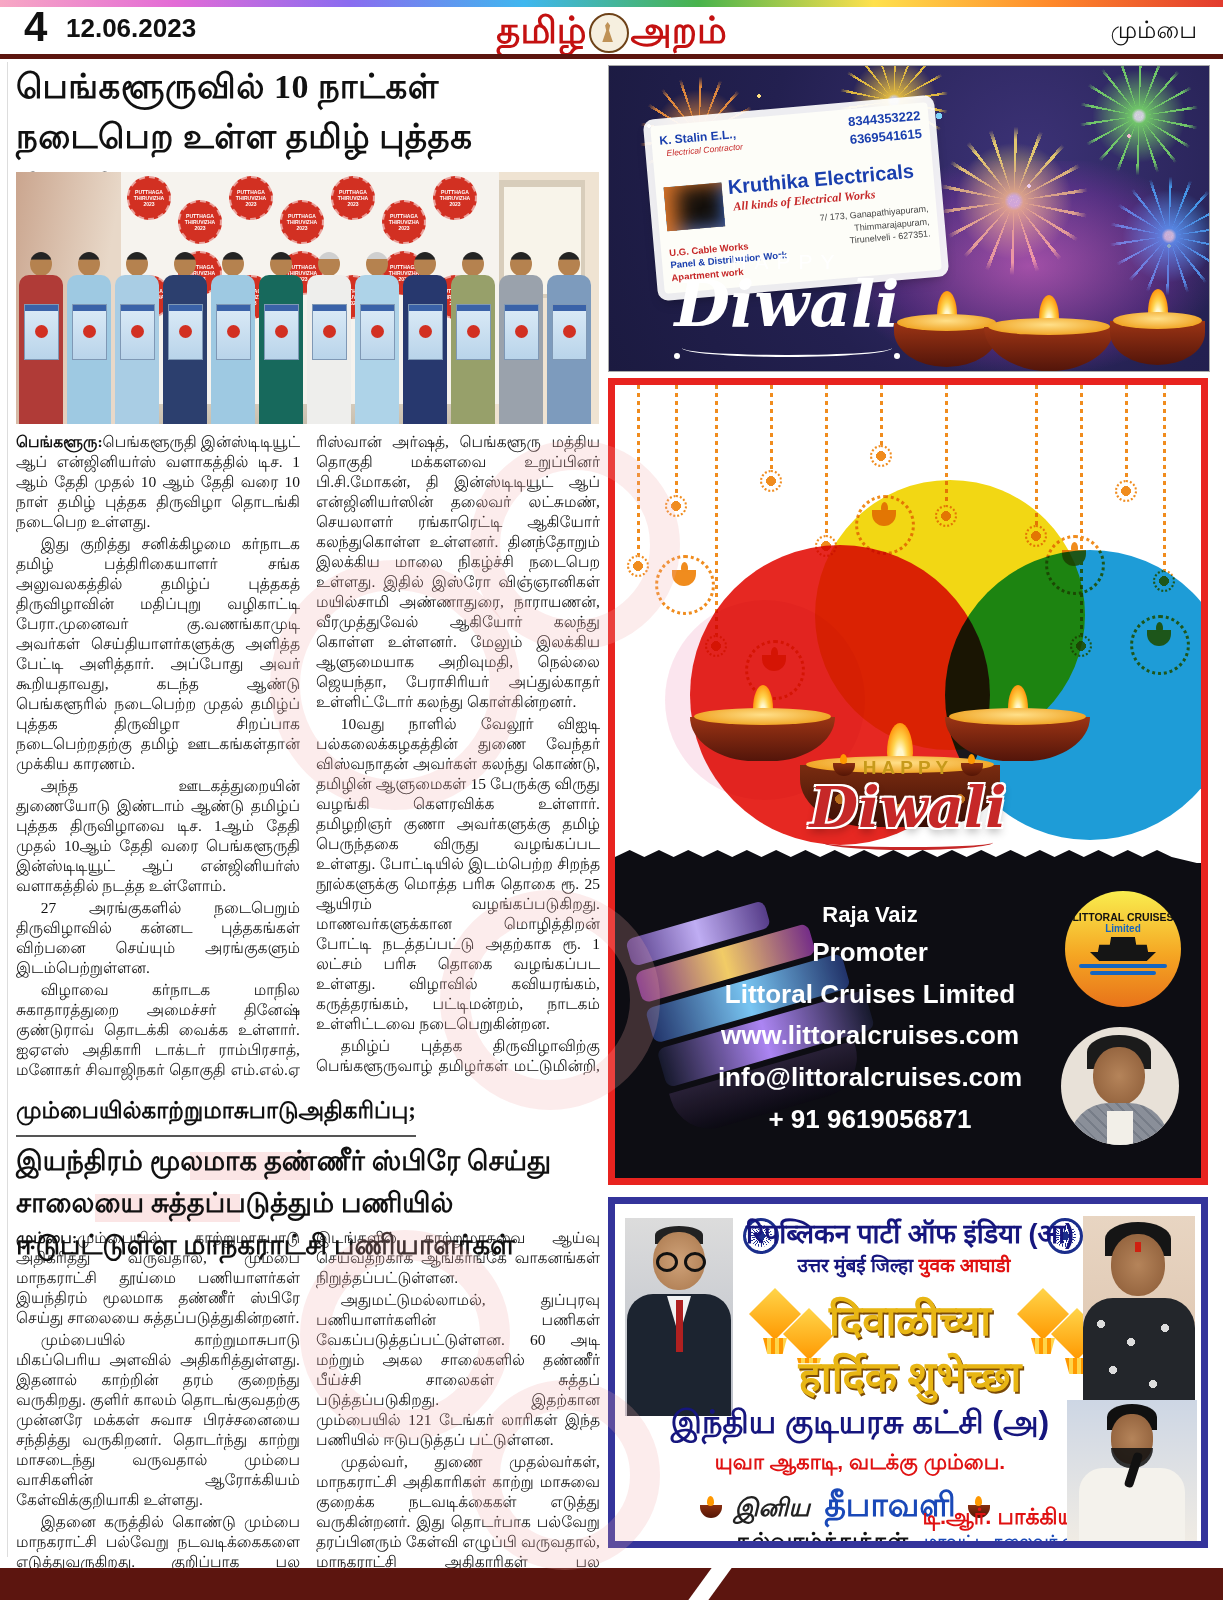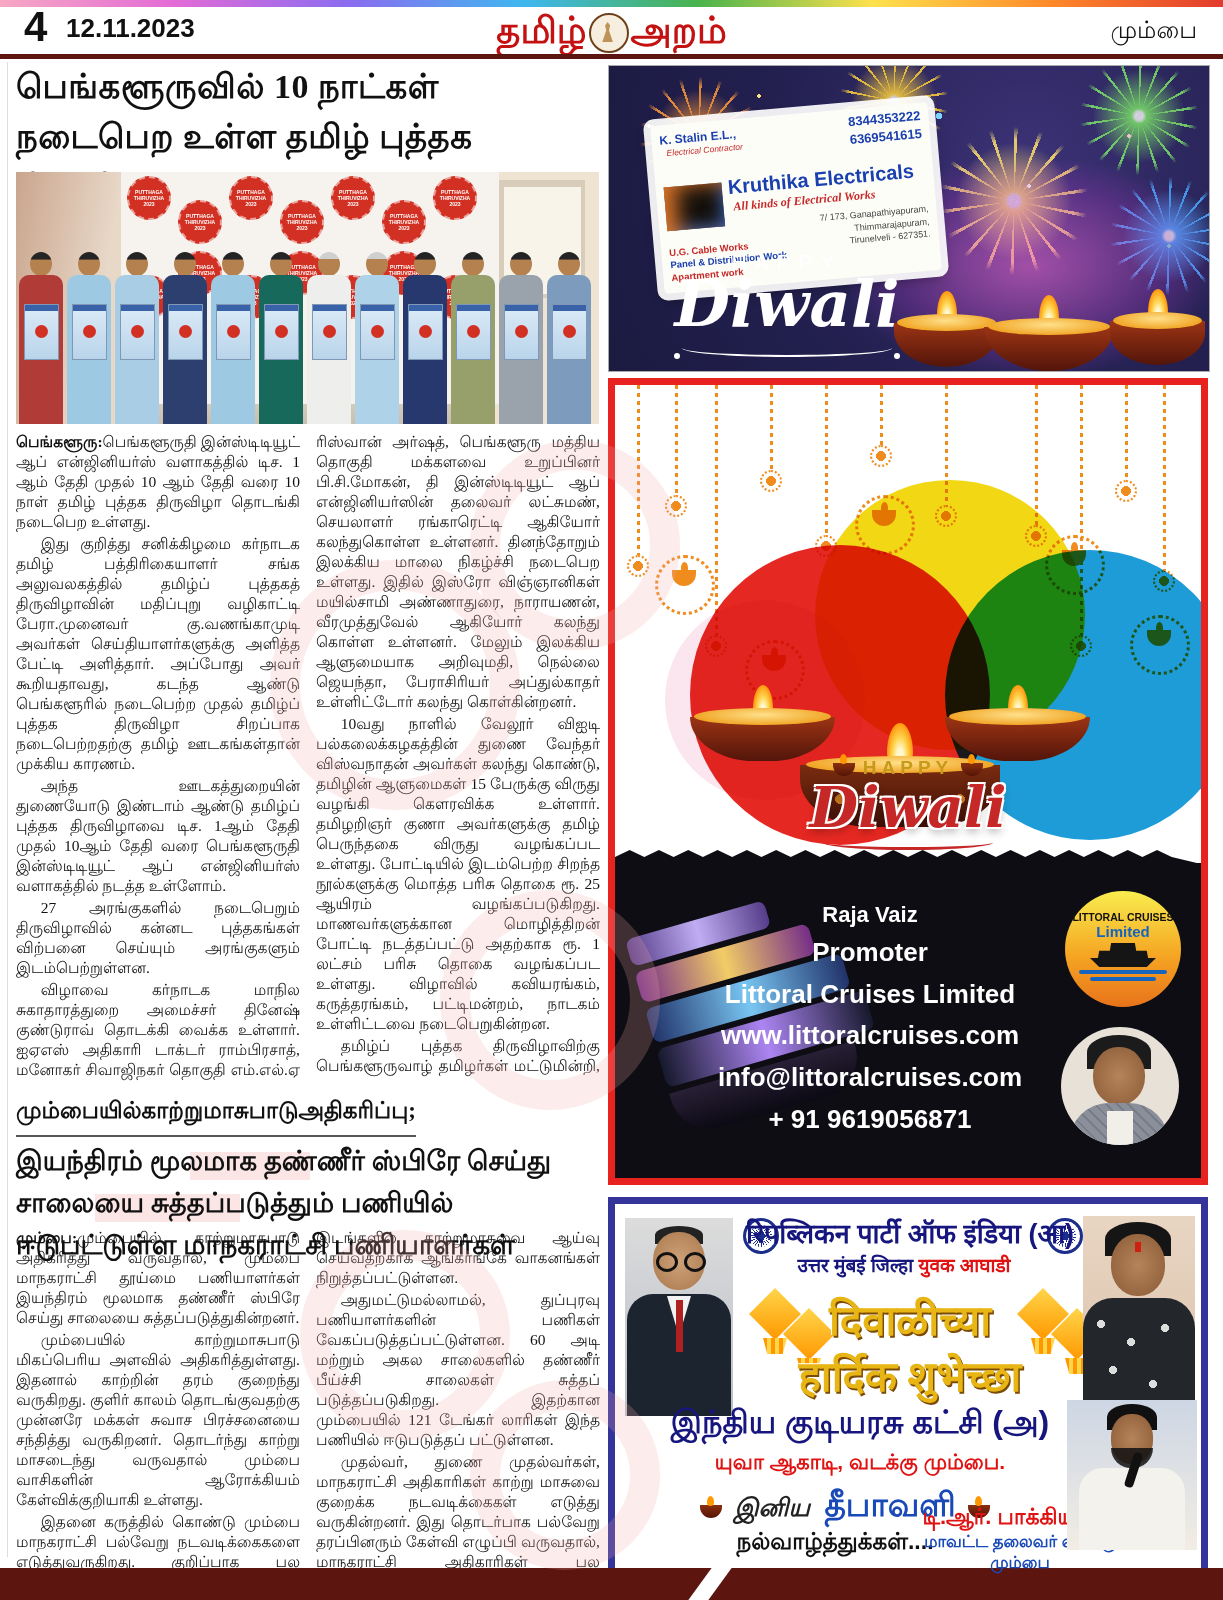--- a/index.html
+++ b/index.html
@@ -151,34 +151,34 @@
   .cruise{position:absolute;left:0;bottom:0;width:100%;height:315px;background:#0d0d13;}
   .zz{position:absolute;left:0;top:-13px;width:100%;height:14px;}
   .ship{position:absolute;left:14px;top:36px;width:240px;height:250px;transform:rotate(-16deg);opacity:.95;}
   .ship .deck{position:absolute;left:10%;border-radius:8px;}
   .cruise-text{position:absolute;left:40px;top:34px;width:430px;text-align:center;color:#fff;
     font-weight:bold;line-height:1.6;z-index:2;}
   .ct-name{font-size:22px;} .ct-line{font-size:26px;}
   .cruise-logo{position:absolute;right:20px;top:28px;width:116px;height:116px;border-radius:50%;
     background:linear-gradient(#f9ed4e,#f5a623 55%,#e8731a);text-align:center;z-index:2;}
   .lg-title{font-size:10.5px;font-weight:bold;color:#111;margin-top:20px;}
-  .lg-sub{font-size:15px;font-weight:bold;color:#1565c0;}
+  .lg-sub{font-size:10px;font-weight:bold;color:#1565c0;}
   .lg-ship{margin:3px auto 2px;width:66px;height:24px;background:#151515;
     clip-path:polygon(0 62%,12% 62%,14% 32%,30% 32%,32% 0,68% 0,70% 32%,86% 32%,88% 62%,100% 62%,86% 100%,14% 100%);}
   .lg-wave{height:4px;border-radius:3px;background:#1565c0;margin:3px auto 0;}
   .portrait{position:absolute;right:22px;top:164px;width:118px;height:118px;border-radius:50%;
     background:#e8e1d8;overflow:hidden;z-index:2;}
   .po-hair{position:absolute;left:26px;top:8px;width:64px;height:34px;border-radius:50% 50% 0 0;background:#1b1b1b;}
   .po-face{position:absolute;left:32px;top:20px;width:52px;height:58px;border-radius:48%;
     background:radial-gradient(#b5845a,#8a5a36);}
   .po-body{position:absolute;left:8px;bottom:0;width:100px;height:42px;border-radius:40px 40px 0 0;
     background:repeating-linear-gradient(45deg,#8a8f99 0 6px,#777d88 6px 8px);}
   .po-shirt{position:absolute;left:46px;bottom:0;width:26px;height:34px;background:#f2efe8;}
 
-  .ad3{position:absolute;left:608px;top:1197px;width:600px;height:403px;background:#fff;
+  .ad3{position:absolute;left:608px;top:1197px;width:600px;height:351px;background:#fff;
     border:7px solid #34349b;box-sizing:border-box;font-family:"Liberation Sans",sans-serif;overflow:hidden;}
   .rpi-title{position:absolute;left:110px;top:10px;width:370px;text-align:center;font-size:27px;
     font-weight:bold;color:#16167e;z-index:3;}
   .chakra{position:absolute;width:30px;height:30px;border-radius:50%;border:3px solid #1b2e8c;
     background:radial-gradient(circle 4px at center,#1b2e8c 96%,transparent),
       repeating-conic-gradient(#1b2e8c 0 5deg,transparent 5deg 16deg);
     box-shadow:inset 0 0 0 4px #fff;z-index:3;}
   .rpi-sub{position:absolute;left:104px;top:48px;width:370px;text-align:center;font-size:19px;font-weight:bold;z-index:3;}
   .rpi-sub .sb{color:#16167e;} .rpi-sub .sr{color:#e01212;}
   .gold{position:absolute;left:120px;width:350px;text-align:center;font-size:42px;font-weight:bold;
@@ -241,21 +241,21 @@
 </style>
 </head>
 <body>
 
 <div class="page">
 
   <div class="topbar"></div>
 
   <div class="header">
     <span class="pgnum">4</span>
-    <span class="pdate">12.11.2023</span>
+    <span class="pdate">12.06.2023</span>
     <div class="masthead">
       <span class="mh">தமிழ்</span><span class="mh-logo"><span class="mh-fig"></span></span><span class="mh">அறம்</span>
     </div>
     <span class="edition">மும்பை</span>
   </div>
   <div class="rule"></div>
   <div class="edge"></div>
 
   <div class="a1-head">பெங்களூருவில் 10 நாட்கள் நடைபெற உள்ள தமிழ் புத்தக திருவிழா</div>
 

